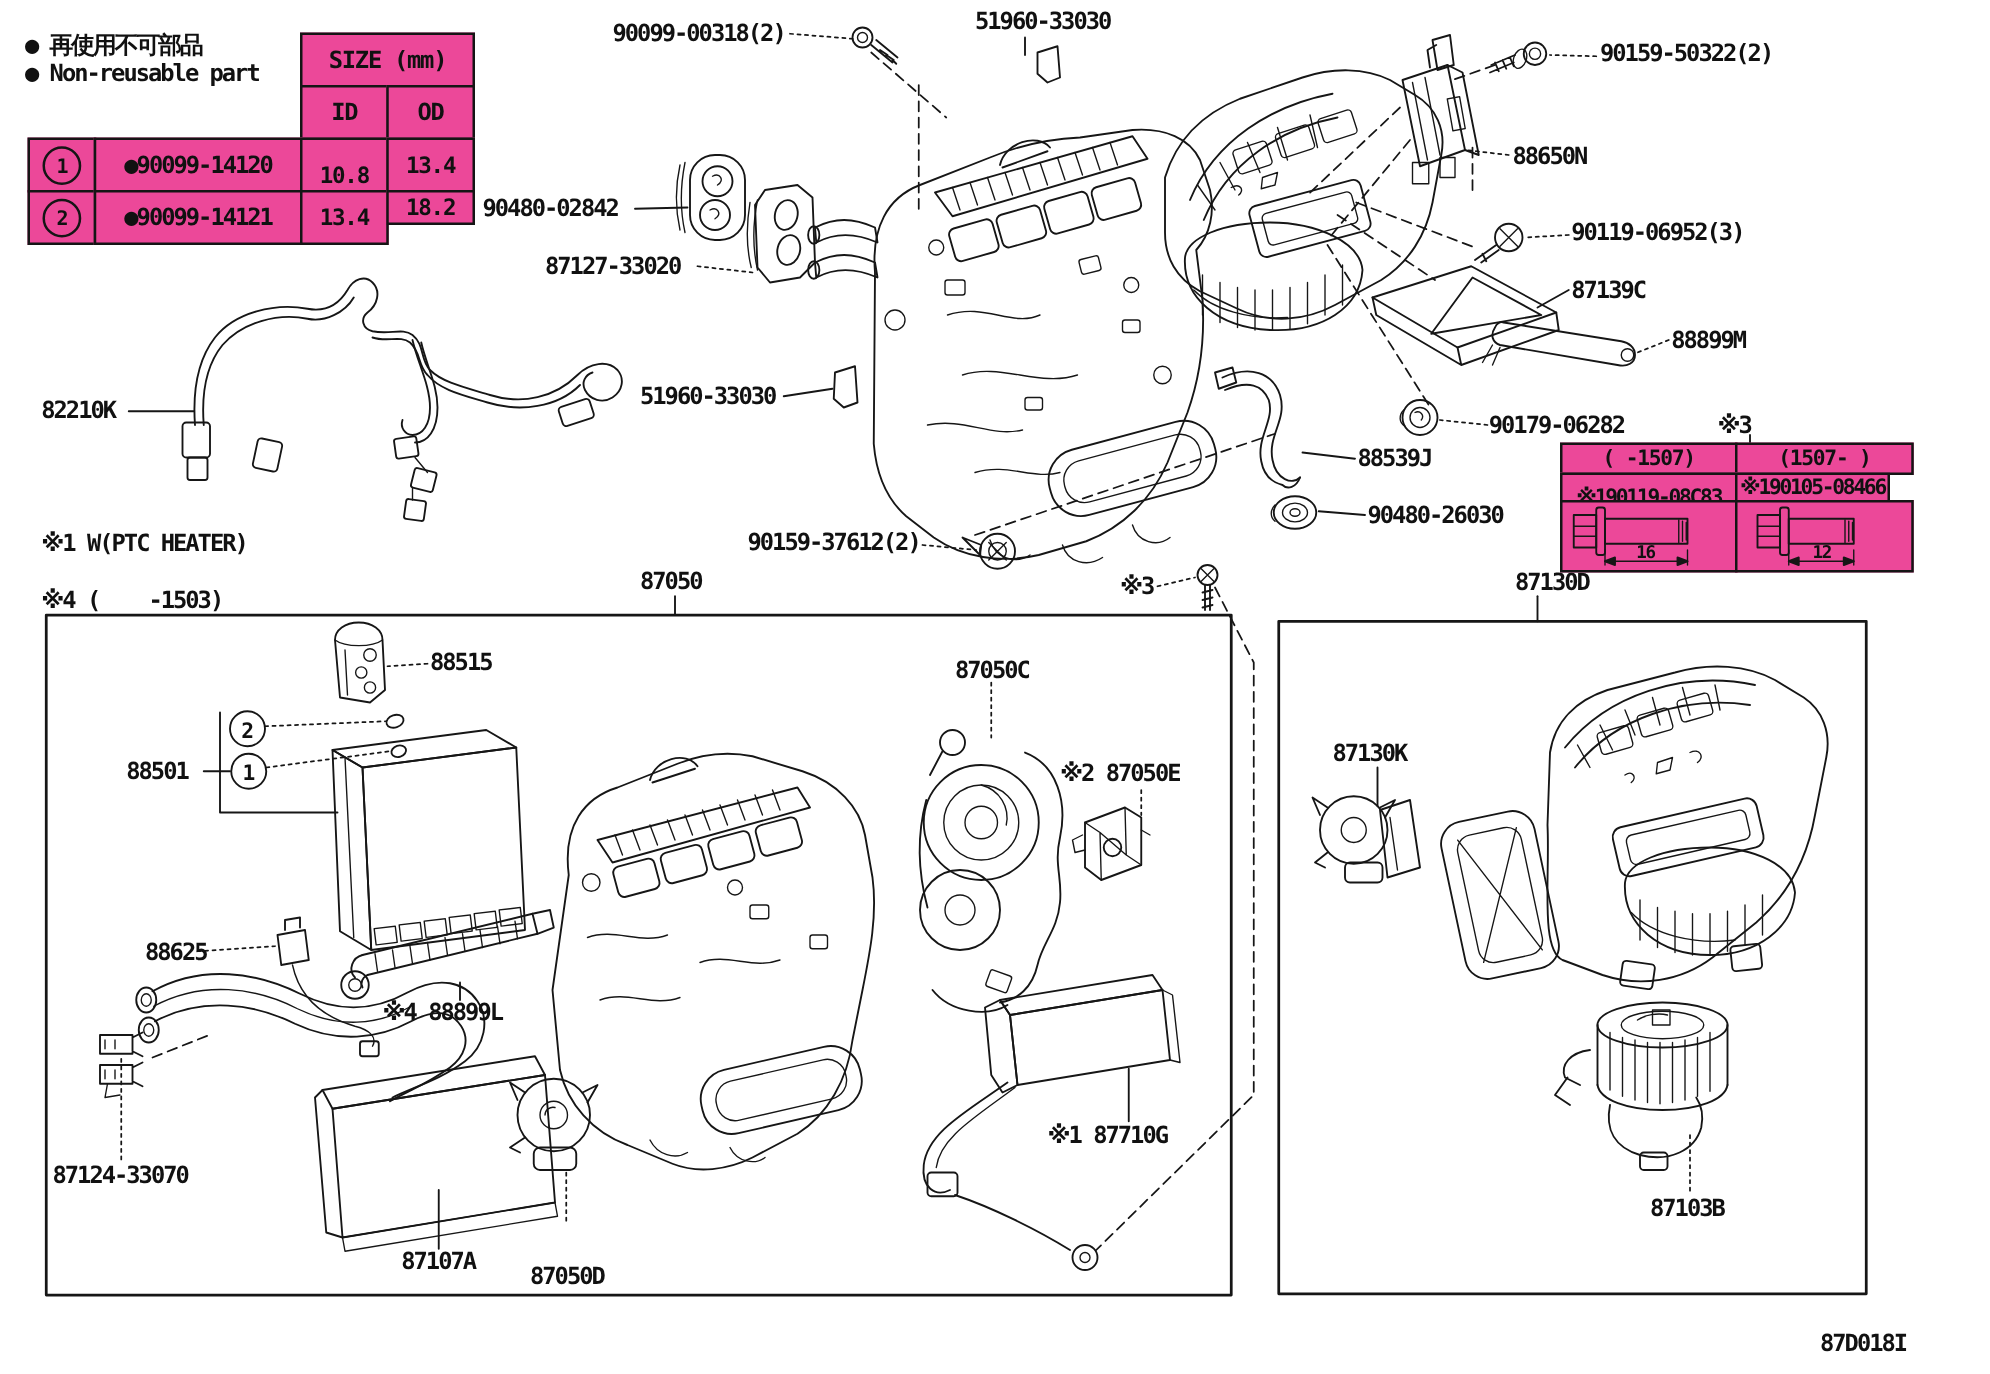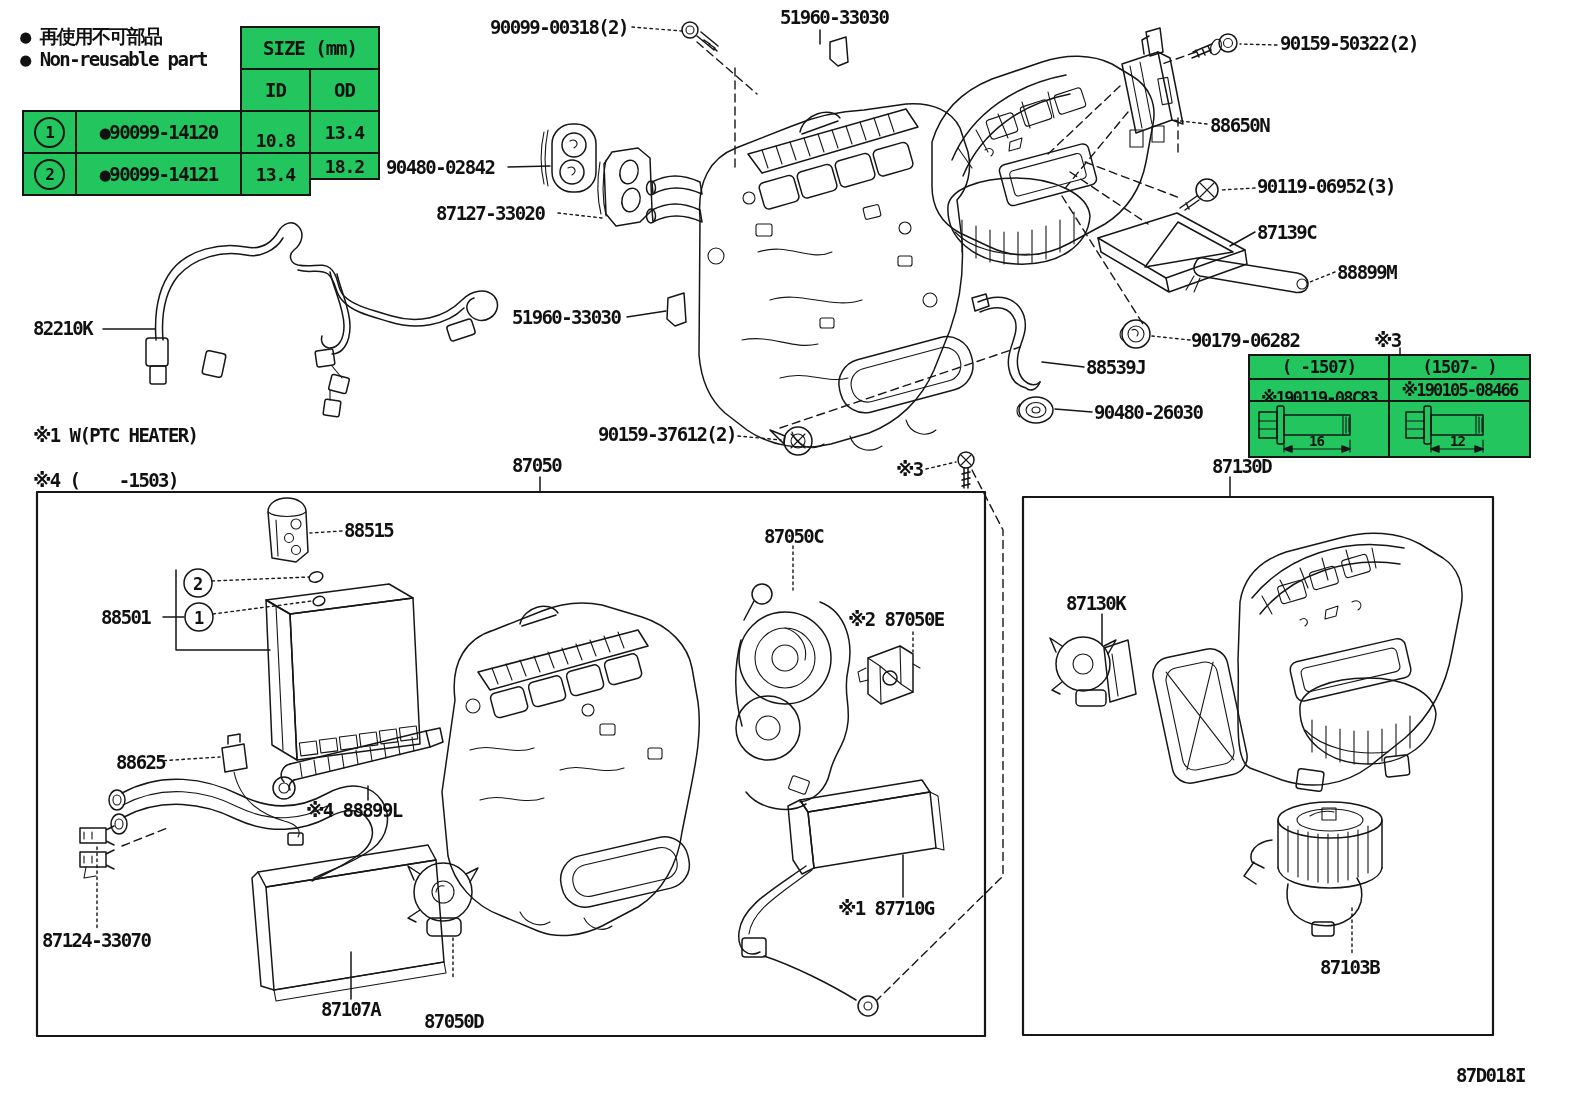--- a/index.html
+++ b/index.html
@@ -3,21 +3,21 @@
 <meta charset="utf-8">
 <style>
   html,body{margin:0;padding:0;background:#fff}
   #stage{position:relative;width:1592px;height:1099px;background:#fff;overflow:hidden;
          font-family:"DejaVu Sans Mono","DejaVu Sans",monospace;color:#111}
   .lbl{position:absolute;font-weight:700;font-size:19px;line-height:1.05;
        letter-spacing:-1.6px;white-space:pre;color:#111}
   .ra{text-align:left}
   
   .cell{position:absolute;border:2px solid #151515;display:flex;align-items:center;
-        justify-content:center;font-weight:700;background:#22c55e;box-sizing:border-box;
+        justify-content:center;font-weight:700;background:#ec4899;box-sizing:border-box;
         letter-spacing:-1px}
   .cnum{display:inline-flex;width:27px;height:27px;border:2px solid #151515;border-radius:50%;
         align-items:center;justify-content:center;font-size:16px;font-weight:700}
   svg{position:absolute;left:0;top:0}
   .ln{fill:none;stroke:#161616;stroke-width:1.5;stroke-linecap:round;stroke-linejoin:round}
   .thn{stroke-width:1.1}
   .thk{stroke-width:2.2}
   .dash{stroke-dasharray:8 5;stroke-width:1.4}
   .dot{stroke-dasharray:2.5 3.5;stroke-width:1.4}
   .svgt{font-family:"DejaVu Sans Mono","DejaVu Sans",monospace;font-weight:700;font-size:17px;fill:#111}
@@ -492,21 +492,21 @@
   <div class="cell" style="left:75px;top:152px;width:167px;height:44px;font-size:19px;letter-spacing:-1.6px">●90099-14121</div>
   <div class="cell" style="left:240px;top:152px;width:71px;height:44px;font-size:18px">13.4</div>
   <div class="cell" style="left:309px;top:152px;width:71px;height:28px;font-size:18px">18.2</div>
 </div>
 
 <div class="lbl" style="left:1374px;top:331px">※3</div>
 <div>
   <div class="cell" style="left:1248px;top:354px;width:142px;height:26px;font-size:17px">(   -1507)</div>
   <div class="cell" style="left:1388px;top:354px;width:143px;height:26px;font-size:17px">(1507-   )</div>
   <div class="cell" style="left:1248px;top:378px;width:142px;height:40px;font-size:17px;letter-spacing:-1.8px">※190119-08C83</div>
-  <div class="cell" style="left:1388px;top:378px;width:143px;height:24px;font-size:17px;letter-spacing:-1.8px">※190105-08466</div>
+  <div class="cell" style="left:1388px;top:378px;width:124px;height:24px;font-size:17px;letter-spacing:-1.8px">※190105-08466</div>
   <div class="cell" style="left:1248px;top:400px;width:142px;height:58px">
     <svg width="136" height="54" viewBox="0 0 136 54" style="position:static">
       <g class="ln">
         <rect x="8" y="10" width="18" height="26"></rect>
             <path class="thn" d="M8,19 H26 M8,27 H26"></path>
         <rect x="26" y="4" width="7" height="38" rx="2"></rect>
         <rect x="33" y="13" width="66" height="20"></rect>
         <path class="thn" d="M92,14 V32 M95,15 V31 M98,16 V30"></path>
         <path class="thn" d="M33,38 V50 M99,38 V50"></path>
         <path class="thn" d="M33,47 H99"></path>

